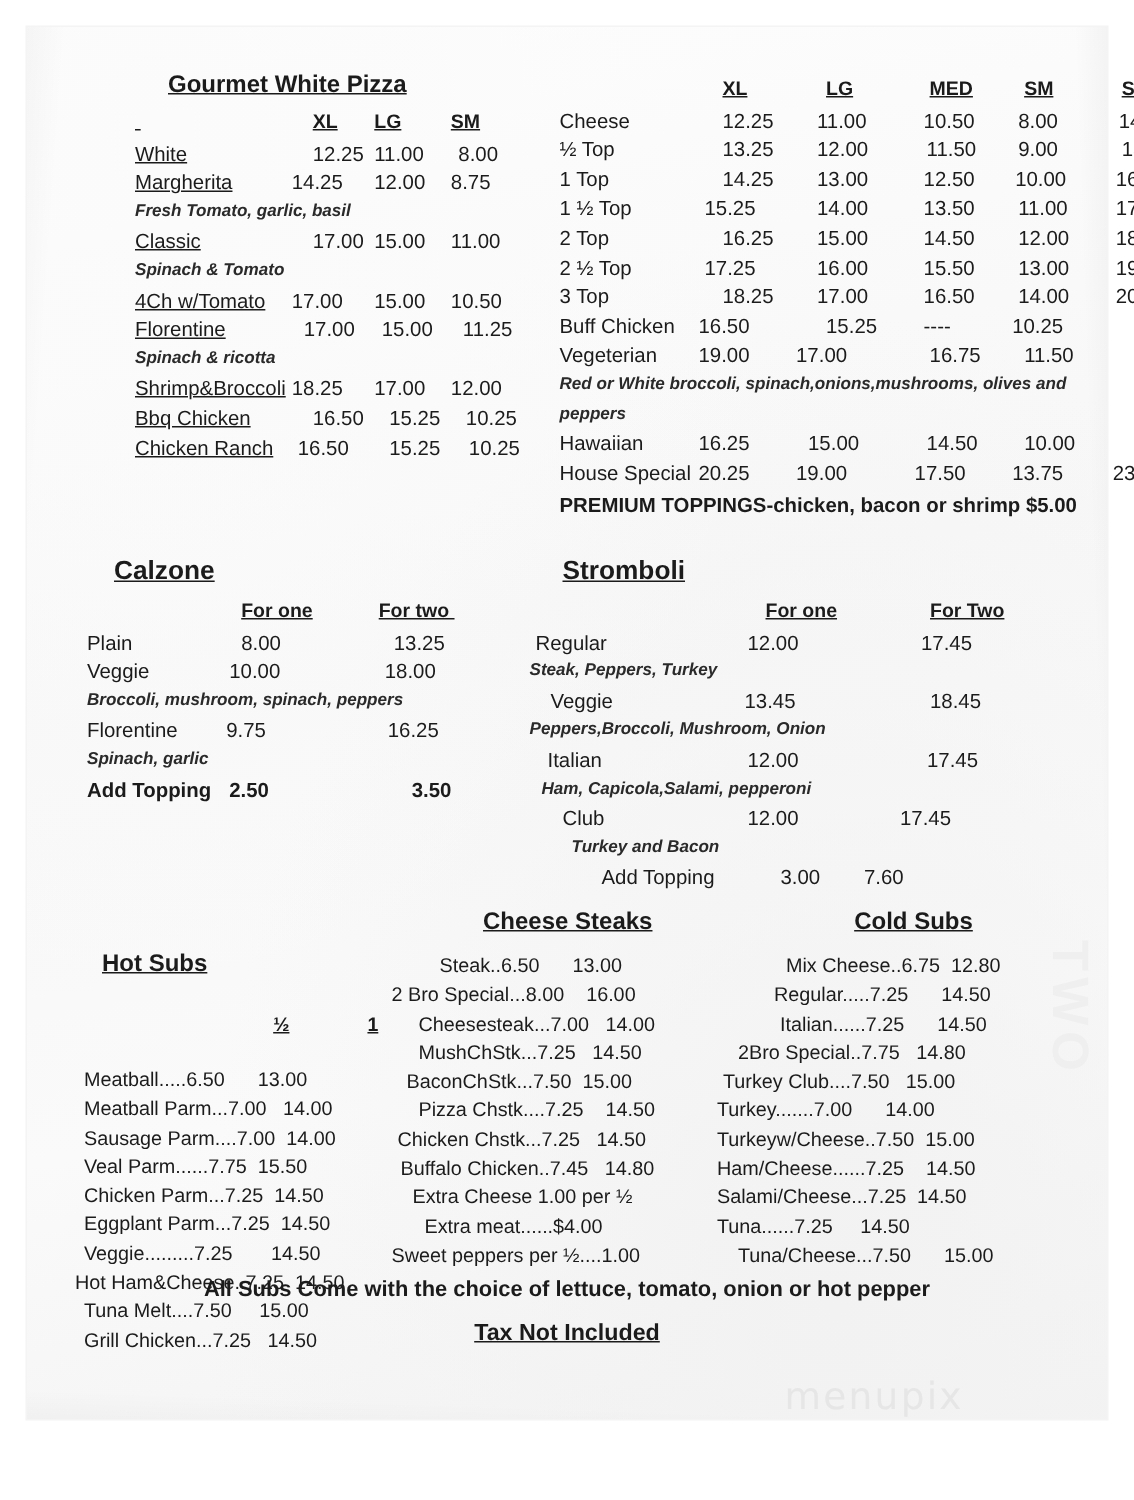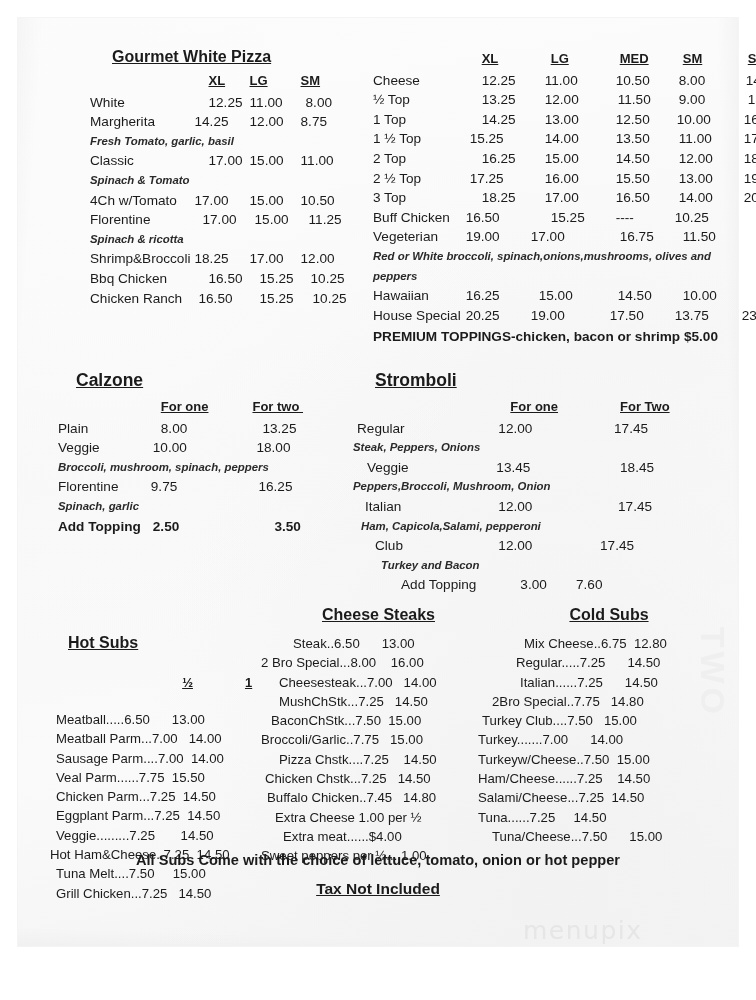--- a/index.html
+++ b/index.html
@@ -82,21 +82,21 @@
     font-weight: bold;
     text-decoration: underline;
     font-size: 13px;
     padding-bottom: 2px;
   }
 
   
   #gourmet { left: 72px; top: 30px; width: 290px; }
   #gourmet .sec-title { display: block; margin-left: 22px; font-size: 16px; }
   #gourmet table.menu { margin-top: 5px; }
-  #gourmet td.nm { padding-right: 4px; }
+  #gourmet td.nm { padding-right: 4px; text-decoration: underline; }
   #gourmet td.pr { text-align: left; padding-right: 7px; }
 
   
   #traditional { left: 355px; top: 26px; width: 360px; }
   #traditional .sec-title { display: block; text-align: center; font-size: 19px; margin-left: 20px;}
   #traditional table.menu { margin-top: 5px; }
   #traditional td.nm { padding-right: 5px; }
   #traditional td.pr { padding-right: 9px; }
 
   
@@ -410,21 +410,21 @@
           <td class="nm"> </td>
           <td class="hcell pr" style="padding-left:34px">For one</td>
           <td class="hcell pr" style="padding-left:62px">For Two</td>
         </tr>
         <tr>
           <td class="nm" style="padding-left:4px">Regular</td>
           <td class="pr" style="padding-left:22px">12.00</td>
           <td class="pr" style="padding-left:56px">17.45</td>
         </tr>
         <tr>
-          <td colspan="3" class="desc">Steak, Peppers, Onions</td>
+          <td colspan="3" class="desc">Steak, Peppers, Turkey</td>
         </tr>
         <tr>
           <td class="nm" style="padding-left:14px">Veggie</td>
           <td class="pr" style="padding-left:20px">13.45</td>
           <td class="pr" style="padding-left:62px">18.45</td>
         </tr>
         <tr>
           <td colspan="3" class="desc">Peppers,Broccoli, Mushroom, Onion</td>
         </tr>
         <tr>
@@ -472,21 +472,20 @@
     </div>
 
     <div class="blk" id="cheesesteaks">
       <span class="sec-title">Cheese Steaks</span>
       <div class="sub-list" style="margin-top:10px">
         <div class="sub-line" style="padding-left:32px">Steak..6.50      13.00</div>
         <div class="sub-line" style="padding-left:0px">2 Bro Special...8.00    16.00</div>
         <div class="sub-line" style="padding-left:18px">Cheesesteak...7.00   14.00</div>
         <div class="sub-line" style="padding-left:18px">MushChStk...7.25   14.50</div>
         <div class="sub-line" style="padding-left:10px">BaconChStk...7.50  15.00</div>
-        <div class="sub-line" style="padding-left:0px">Broccoli/Garlic..7.75   15.00</div>
         <div class="sub-line" style="padding-left:18px">Pizza Chstk....7.25    14.50</div>
         <div class="sub-line" style="padding-left:4px">Chicken Chstk...7.25   14.50</div>
         <div class="sub-line" style="padding-left:6px">Buffalo Chicken..7.45   14.80</div>
         <div class="sub-line" style="padding-left:14px">Extra Cheese 1.00 per ½</div>
         <div class="sub-line" style="padding-left:22px">Extra meat......$4.00</div>
         <div class="sub-line" style="padding-left:0px">Sweet peppers per ½....1.00</div>
       </div>
     </div>
 
     <div class="blk" id="coldsubs">

